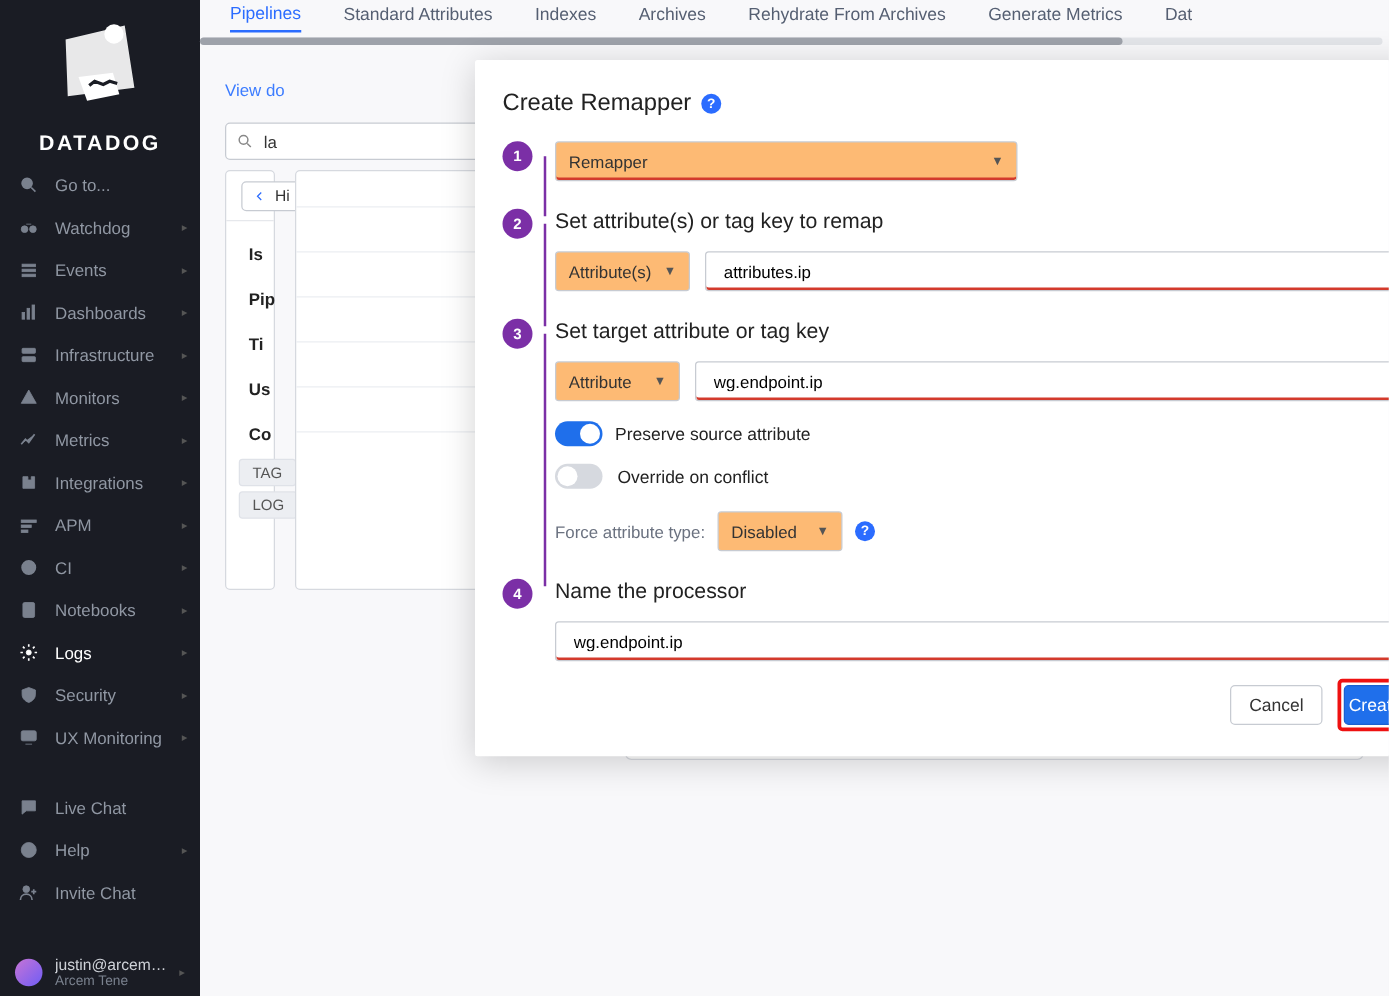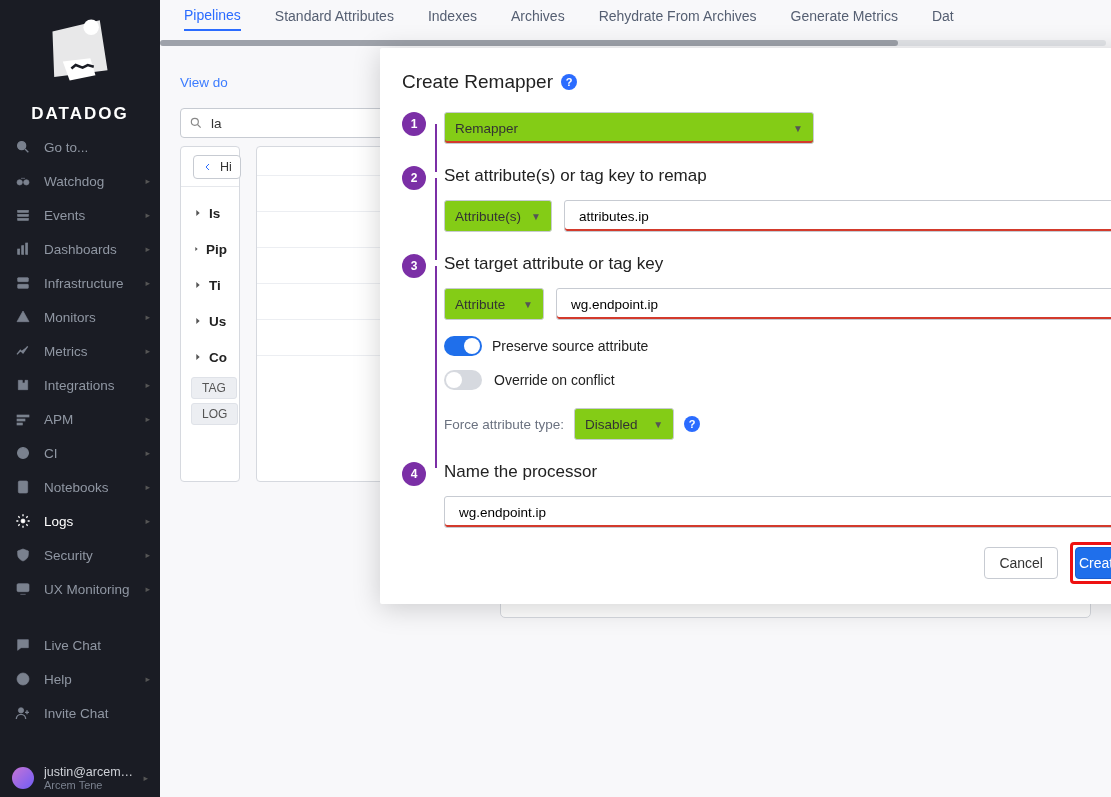--- a/index.html
+++ b/index.html
@@ -15,21 +15,21 @@
   .side-chev{position:absolute;right:10px;font-size:9px;color:#555;}
   .side-gap{height:22px;}
   .user-row{position:absolute;bottom:6px;left:0;right:0;display:flex;align-items:center;gap:10px;padding:0 12px;}
   .avatar-sm{width:22px;height:22px;border-radius:50%;background:linear-gradient(135deg,#c774d6,#6f5df5);}
   .user-names{overflow:hidden;flex:1;}
   .user-email{color:#cfd2d8;font-size:12.5px;white-space:nowrap;overflow:hidden;text-overflow:ellipsis;}
   .user-sub{color:#7a818e;font-size:11px;}
   .user-chev{color:#555;font-size:9px;}
 
   .main{position:absolute;left:160px;top:0;right:0;height:797px;background:#f8f8fa;}
-  .tabs{display:flex;align-items:center;gap:34px;padding:0 24px;height:40px;font-size:14px;color:#555f72;border-bottom:2px solid transparent;white-space:nowrap;overflow:hidden;}
+  .tabs{display:flex;align-items:center;gap:34px;padding:0 24px;height:30px;font-size:14px;color:#555f72;border-bottom:2px solid transparent;white-space:nowrap;overflow:hidden;}
   .tab{padding:0 0 6px;cursor:pointer;color:#555f72;}
   .tab.active{color:#2b6cff;border-bottom:2px solid #2b6cff;font-weight:500;}
   .tab-scrollbar{height:6px;margin:0 5px 0 0;background:#e3e5e9;border-radius:3px;position:relative;}
   .tab-thumb{position:absolute;left:0;top:0;height:6px;width:78%;background:#9ea2aa;border-radius:3px;}
 
   .topbar2{display:flex;align-items:center;gap:10px;padding:20px 20px 10px;}
   .link-a{color:#3c7cff;font-size:13.5px;}
   .pill-btn{border:1px solid #c7cbd2;background:#fff;border-radius:4px;padding:6px 12px;font-size:13.5px;color:#333;cursor:pointer;}
   .primary-btn{background:#1f6feb;color:#fff;border:1px solid #1a5fd0;border-radius:4px;padding:6px 12px;font-size:13.5px;cursor:pointer;display:flex;align-items:center;gap:6px;}
   .spacer{flex:1;}
@@ -70,21 +70,21 @@
   .close-x{margin-left:auto;font-size:20px;color:#6b7280;cursor:pointer;}
 
   .steps{position:relative;padding:0 22px;}
   .step{display:flex;gap:18px;position:relative;padding-bottom:22px;}
   .step-num{width:24px;height:24px;min-width:24px;border-radius:50%;background:#7b2fa6;color:#fff;font-size:12px;display:flex;align-items:center;justify-content:center;font-weight:600;position:relative;z-index:2;}
   .step-line{position:absolute;left:33px;top:12px;bottom:-6px;width:2px;background:#7b2fa6;z-index:1;}
   .step:last-child .step-line{display:none;}
   .step-body{flex:1;}
   .step-title{font-size:17px;color:#222;margin-bottom:14px;}
   .row{display:flex;gap:12px;align-items:center;}
-  .selectish{display:flex;align-items:center;justify-content:space-between;border:1px solid #c7cbd2;border-radius:3px;height:32px;padding:0 10px;font-size:13.5px;color:#333;background:#84cc16;min-width:100px;}
+  .selectish{display:flex;align-items:center;justify-content:space-between;border:1px solid #c7cbd2;border-radius:3px;height:32px;padding:0 10px;font-size:13.5px;color:#333;background:#fdba74;min-width:100px;}
   .underline-red{box-shadow:inset 0 -2px 0 #d33a2c;}
   .textish{display:flex;align-items:center;border:1px solid #c7cbd2;border-radius:3px;height:32px;padding:0 14px;font-size:13.5px;color:#333;background:#fff;}
   .textish input{border:0;outline:0;width:100%;font-size:13.5px;}
   .toggle2{width:38px;height:20px;border-radius:12px;position:relative;cursor:pointer;}
   .toggle2.on{background:#1f6feb;}
   .toggle2.off{background:#d6d9df;}
   .toggle2::after{content:"";position:absolute;top:2px;width:16px;height:16px;background:#fff;border-radius:50%;}
   .toggle2.on::after{right:2px;}
   .toggle2.off::after{left:2px;}
   .lbl{font-size:14px;color:#222;}
@@ -325,21 +325,21 @@
       </span>
     </div>
     <button class="sq-btn">
       <svg width="16" height="16" viewBox="0 0 24 24" fill="none" stroke="#555" stroke-width="2">
           <path d="M8 6l-6 6 6 6M16 6l6 6-6 6"></path>
         </svg>
     </button>
   </div>
 
   <div style="display:flex;gap:16px;padding:0 20px;">
-    <div class="panel" style="width:60px;margin:0;">
+    <div class="panel" style="width:40px;margin:0;">
       <div class="panel-top">
           <button class="hide-btn">
             <svg width="12" height="12" viewBox="0 0 24 24" fill="none" stroke="#2b6cff" stroke-width="2">
               <path d="M14 6l-6 6 6 6"></path>
             </svg>
             <span>Hi</span>
           </button>
         </div>
       <div class="tree">
         <div class="tree-row">

